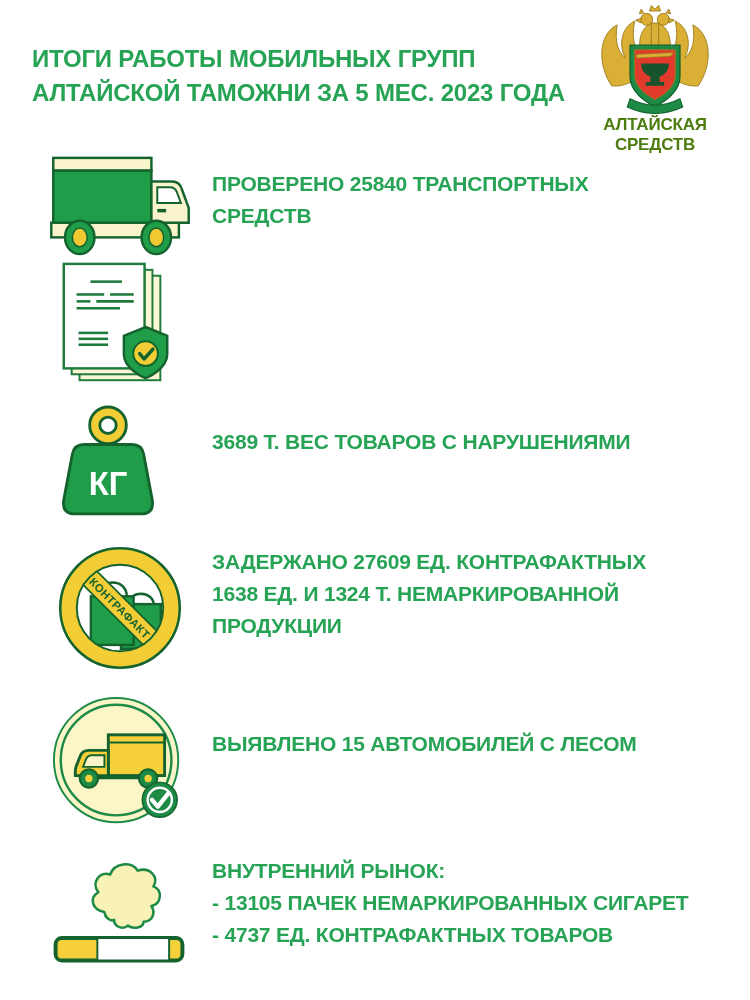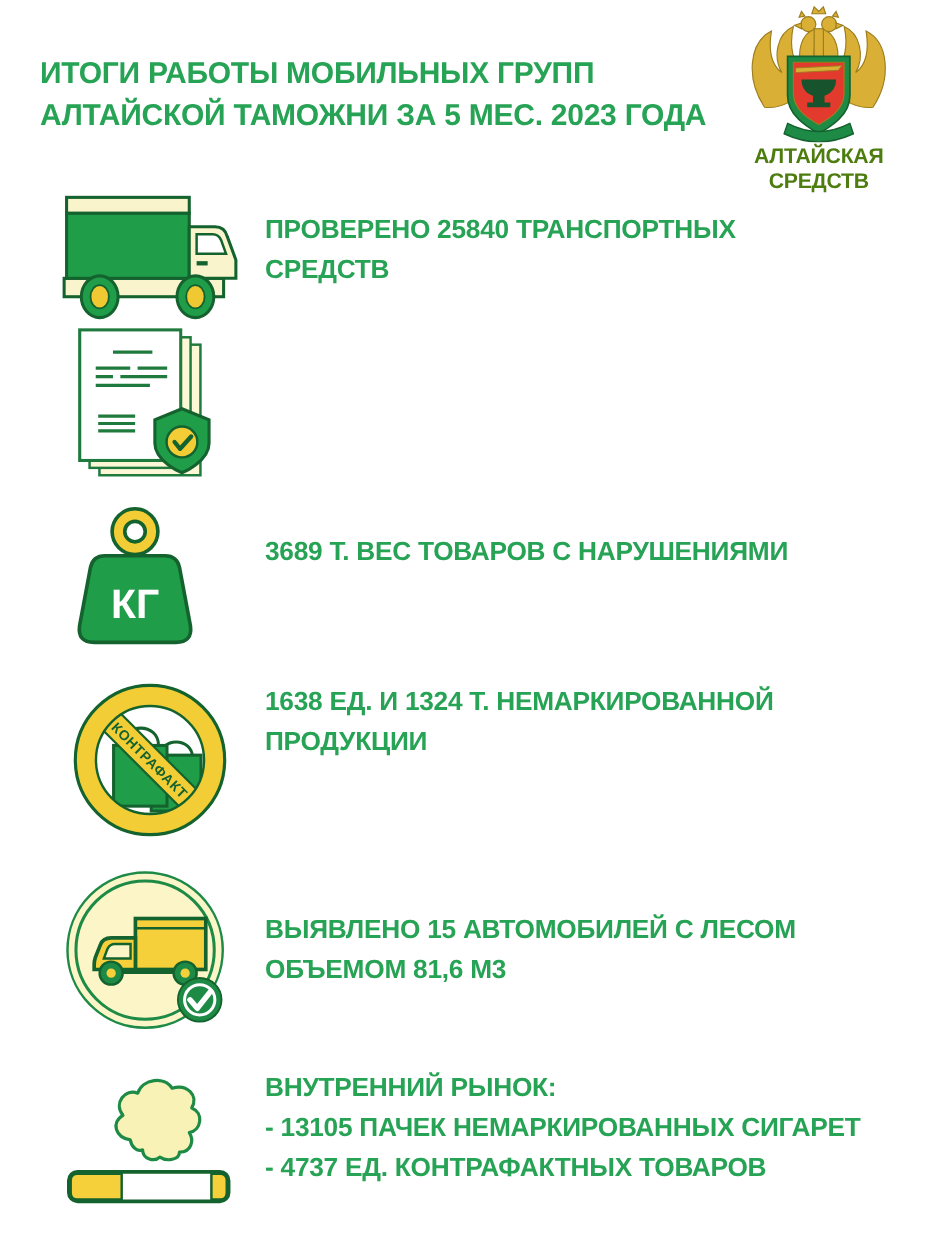--- a/index.html
+++ b/index.html
@@ -136,20 +136,21 @@
         <g clip-path="url(#ringclip)">
           <rect x="-25" y="60" width="190" height="20" transform="rotate(45 70 70)" fill="#f3cd35" stroke="#14632e" stroke-width="1.8"></rect>
         </g>
         <circle cx="70" cy="70" r="53" fill="none" stroke="#f3cd35" stroke-width="17"></circle>
         <circle cx="70" cy="70" r="61.5" fill="none" stroke="#14632e" stroke-width="2.6"></circle>
         <circle cx="70" cy="70" r="44.5" fill="none" stroke="#14632e" stroke-width="2"></circle>
         <text x="70" y="74.5" transform="rotate(45 70 70)" text-anchor="middle" font-size="11.5" font-weight="bold" fill="#14632e" font-family="Liberation Sans, sans-serif" letter-spacing="0.5">КОНТРАФАКТ</text>
       </svg>
     </div>
     <div class="text">
+      <div>ЗАДЕРЖАНО 27609 ЕД. КОНТРАФАКТНЫХ</div>
       <div>1638 ЕД. И 1324 Т. НЕМАРКИРОВАННОЙ</div>
       <div>ПРОДУКЦИИ</div>
     </div>
   </div>
 
   <div class="row row5">
     <div class="icon">
       <svg width="138" height="132" viewBox="0 0 142 136">
         <circle cx="68" cy="66" r="64" fill="#fbf5c8" stroke="#1d8a46" stroke-width="2"></circle>
         <circle cx="68" cy="66" r="57" fill="none" stroke="#1d8a46" stroke-width="2.5"></circle>
@@ -162,21 +163,20 @@
         <circle cx="40" cy="85" r="3.8" fill="#f5d03a"></circle>
         <circle cx="101" cy="85" r="9.5" fill="#1d8a46" stroke="#14632e" stroke-width="2"></circle>
         <circle cx="101" cy="85" r="3.8" fill="#f5d03a"></circle>
         <circle cx="113" cy="107" r="18" fill="#1d8a46" stroke="#14632e" stroke-width="1.5"></circle>
         <circle cx="113" cy="107" r="12.5" fill="none" stroke="#ffffff" stroke-width="2.5"></circle>
         <path d="M105,107 l6,7 l11,-14" fill="none" stroke="#ffffff" stroke-width="4.5" stroke-linecap="round" stroke-linejoin="round"></path>
       </svg>
     </div>
     <div class="text">
       <div>ВЫЯВЛЕНО 15 АВТОМОБИЛЕЙ С ЛЕСОМ</div>
-      <div>ОБЪЕМОМ 81,6 М3</div>
     </div>
   </div>
 
   <div class="row row6">
     <div class="icon">
       <svg width="140" height="116" viewBox="0 0 140 118">
         <path d="M56,64 C44,62 40,50 50,44 C42,34 52,22 62,26 C66,14 84,12 90,22 C102,18 112,28 106,38 C116,42 114,56 104,58 C108,64 106,74 96,74 C96,80 86,82 80,78 C76,82 66,80 66,72 C62,74 57,70 56,64 Z" fill="#f9f2b6" stroke="#1d8a46" stroke-width="2.6" stroke-linejoin="round"></path>
         <rect x="6" y="90" width="130" height="24" rx="7" fill="#ffffff" stroke="#14632e" stroke-width="3"></rect>
         <path d="M13,91.5 h36 v21 h-36 q-5.5,0 -5.5,-5.5 v-10 q0,-5.5 5.5,-5.5 z" fill="#f5d03a" stroke="#14632e" stroke-width="2"></path>
         <path d="M134.5,97 v10 q0,5.5 -5.5,5.5 h-7 v-21 h7 q5.5,0 5.5,5.5 z" fill="#f5d03a" stroke="#14632e" stroke-width="2"></path>

